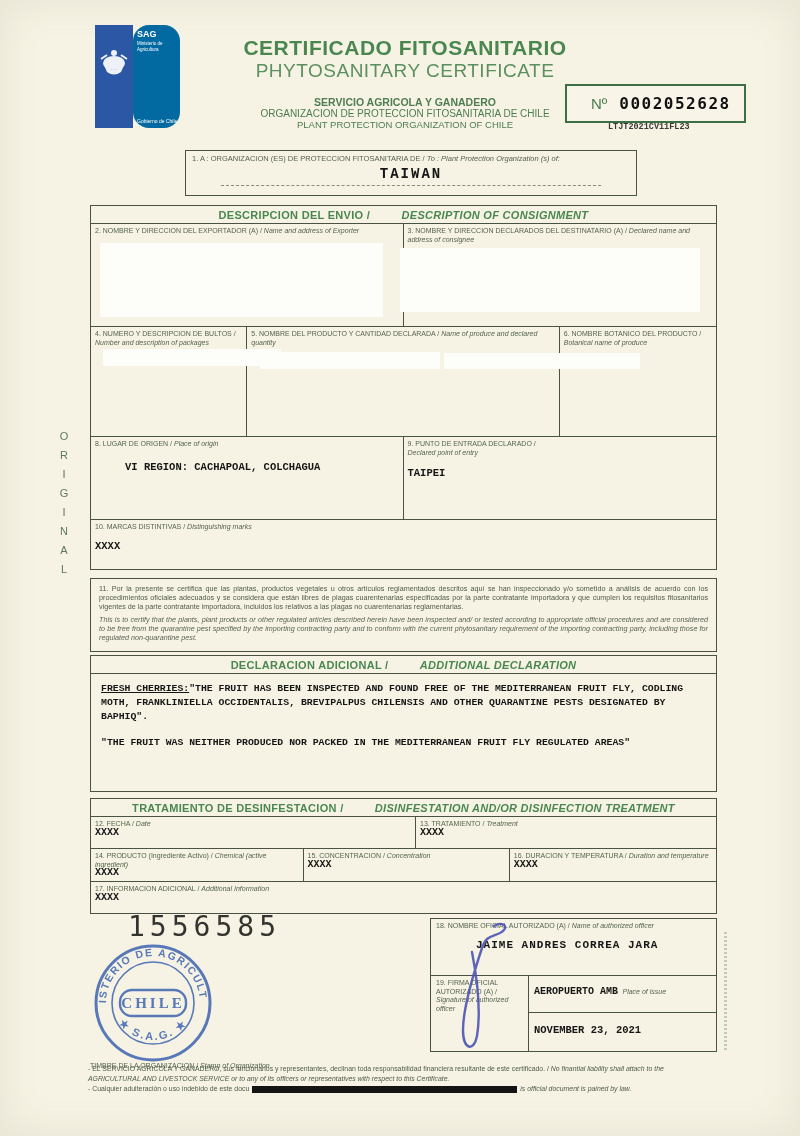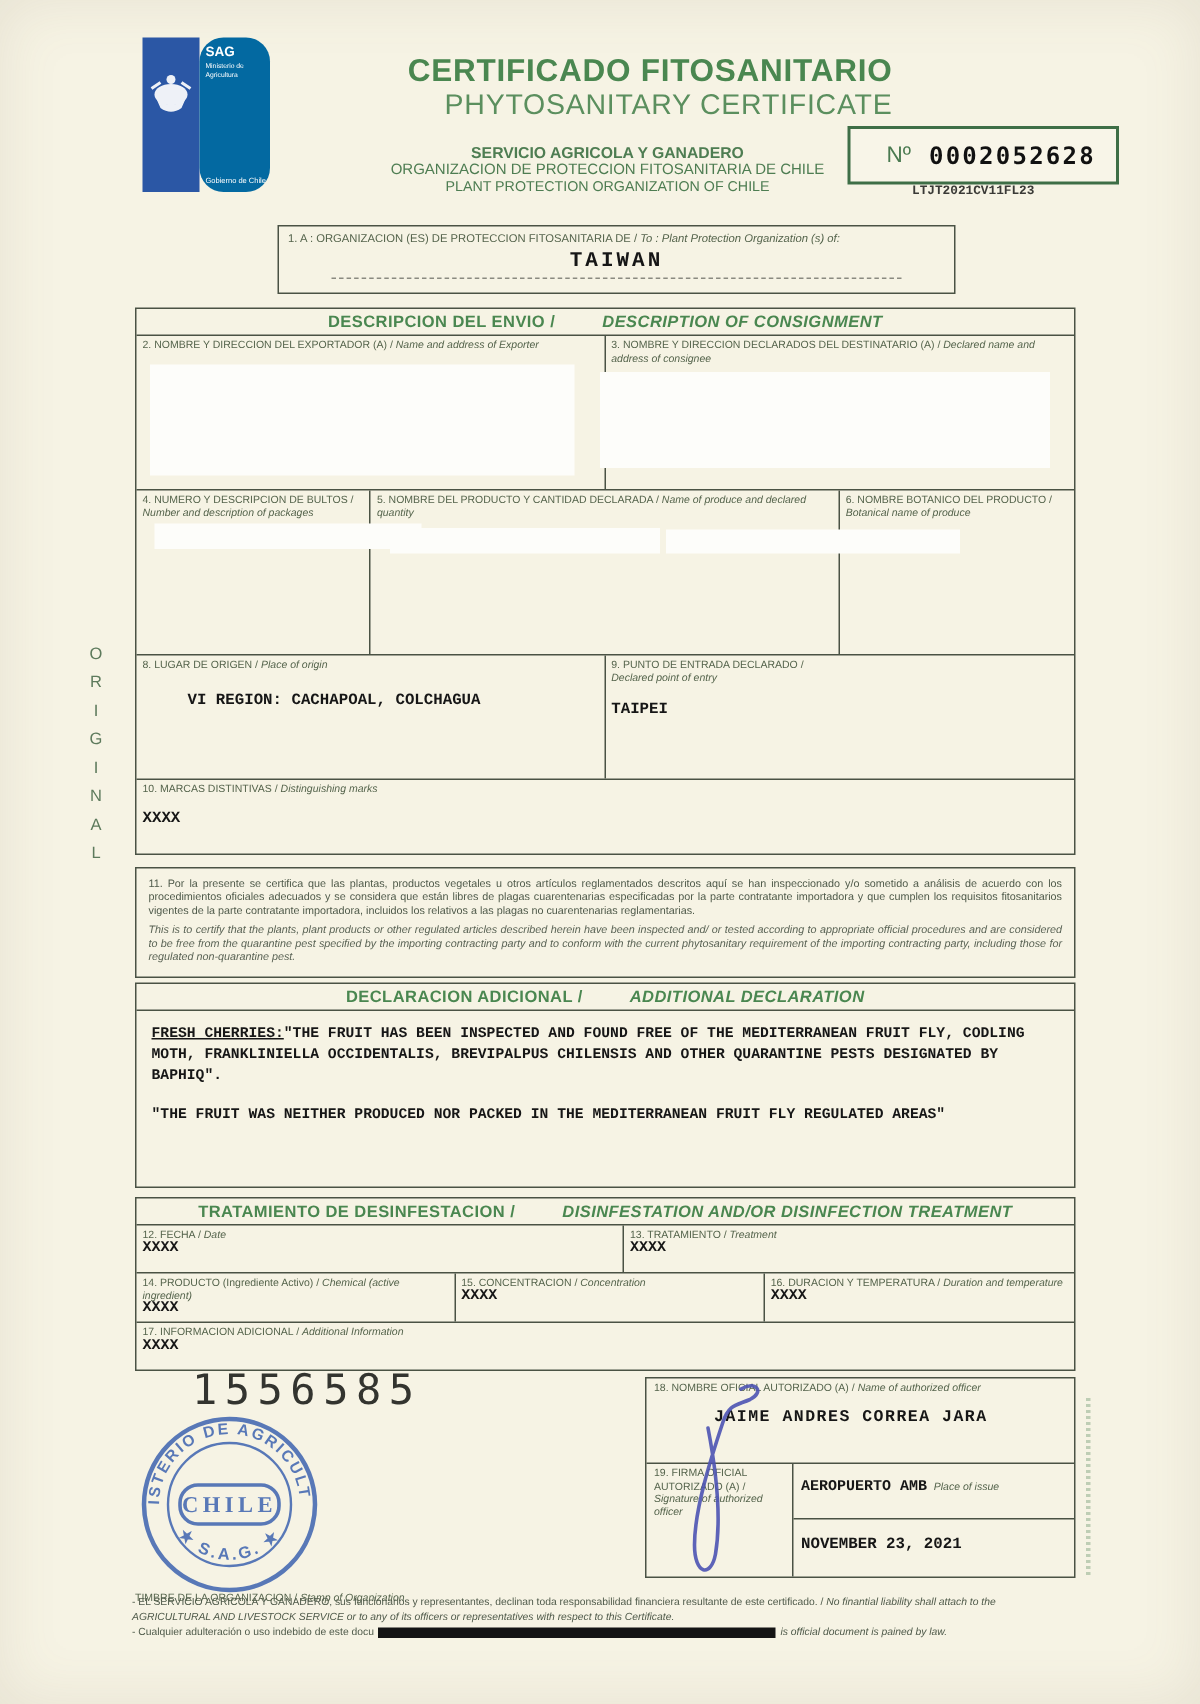--- a/index.html
+++ b/index.html
@@ -58,21 +58,21 @@
         </g>
       </svg>
     </div>
     <div class="logo-red">
       <div class="logo-sag">SAG</div>
       <div class="logo-min">Ministerio de Agricultura</div>
       <div class="logo-gob">Gobierno de Chile</div>
     </div>
   </div>
 
-  <div class="abs" style="left:215px;top:36px;width:380px;text-align:right;">
+  <div class="abs" style="left:215px;top:36px;width:380px;text-align:center;">
     <div class="gtitle" style="font-size:21px;letter-spacing:.5px;">CERTIFICADO FITOSANITARIO</div>
     <div style="font-size:19px;color:#5b8f5e;letter-spacing:.5px;">PHYTOSANITARY CERTIFICATE</div>
   </div>
 
   <div class="abs" style="left:215px;top:96px;width:380px;text-align:center;color:#4e7d52;">
     <div style="font-size:10.5px;font-weight:bold;">SERVICIO AGRICOLA Y GANADERO</div>
     <div style="font-size:10px;">ORGANIZACION DE PROTECCION FITOSANITARIA DE CHILE</div>
     <div style="font-size:9.5px;">PLANT PROTECTION ORGANIZATION OF CHILE</div>
   </div>
 

